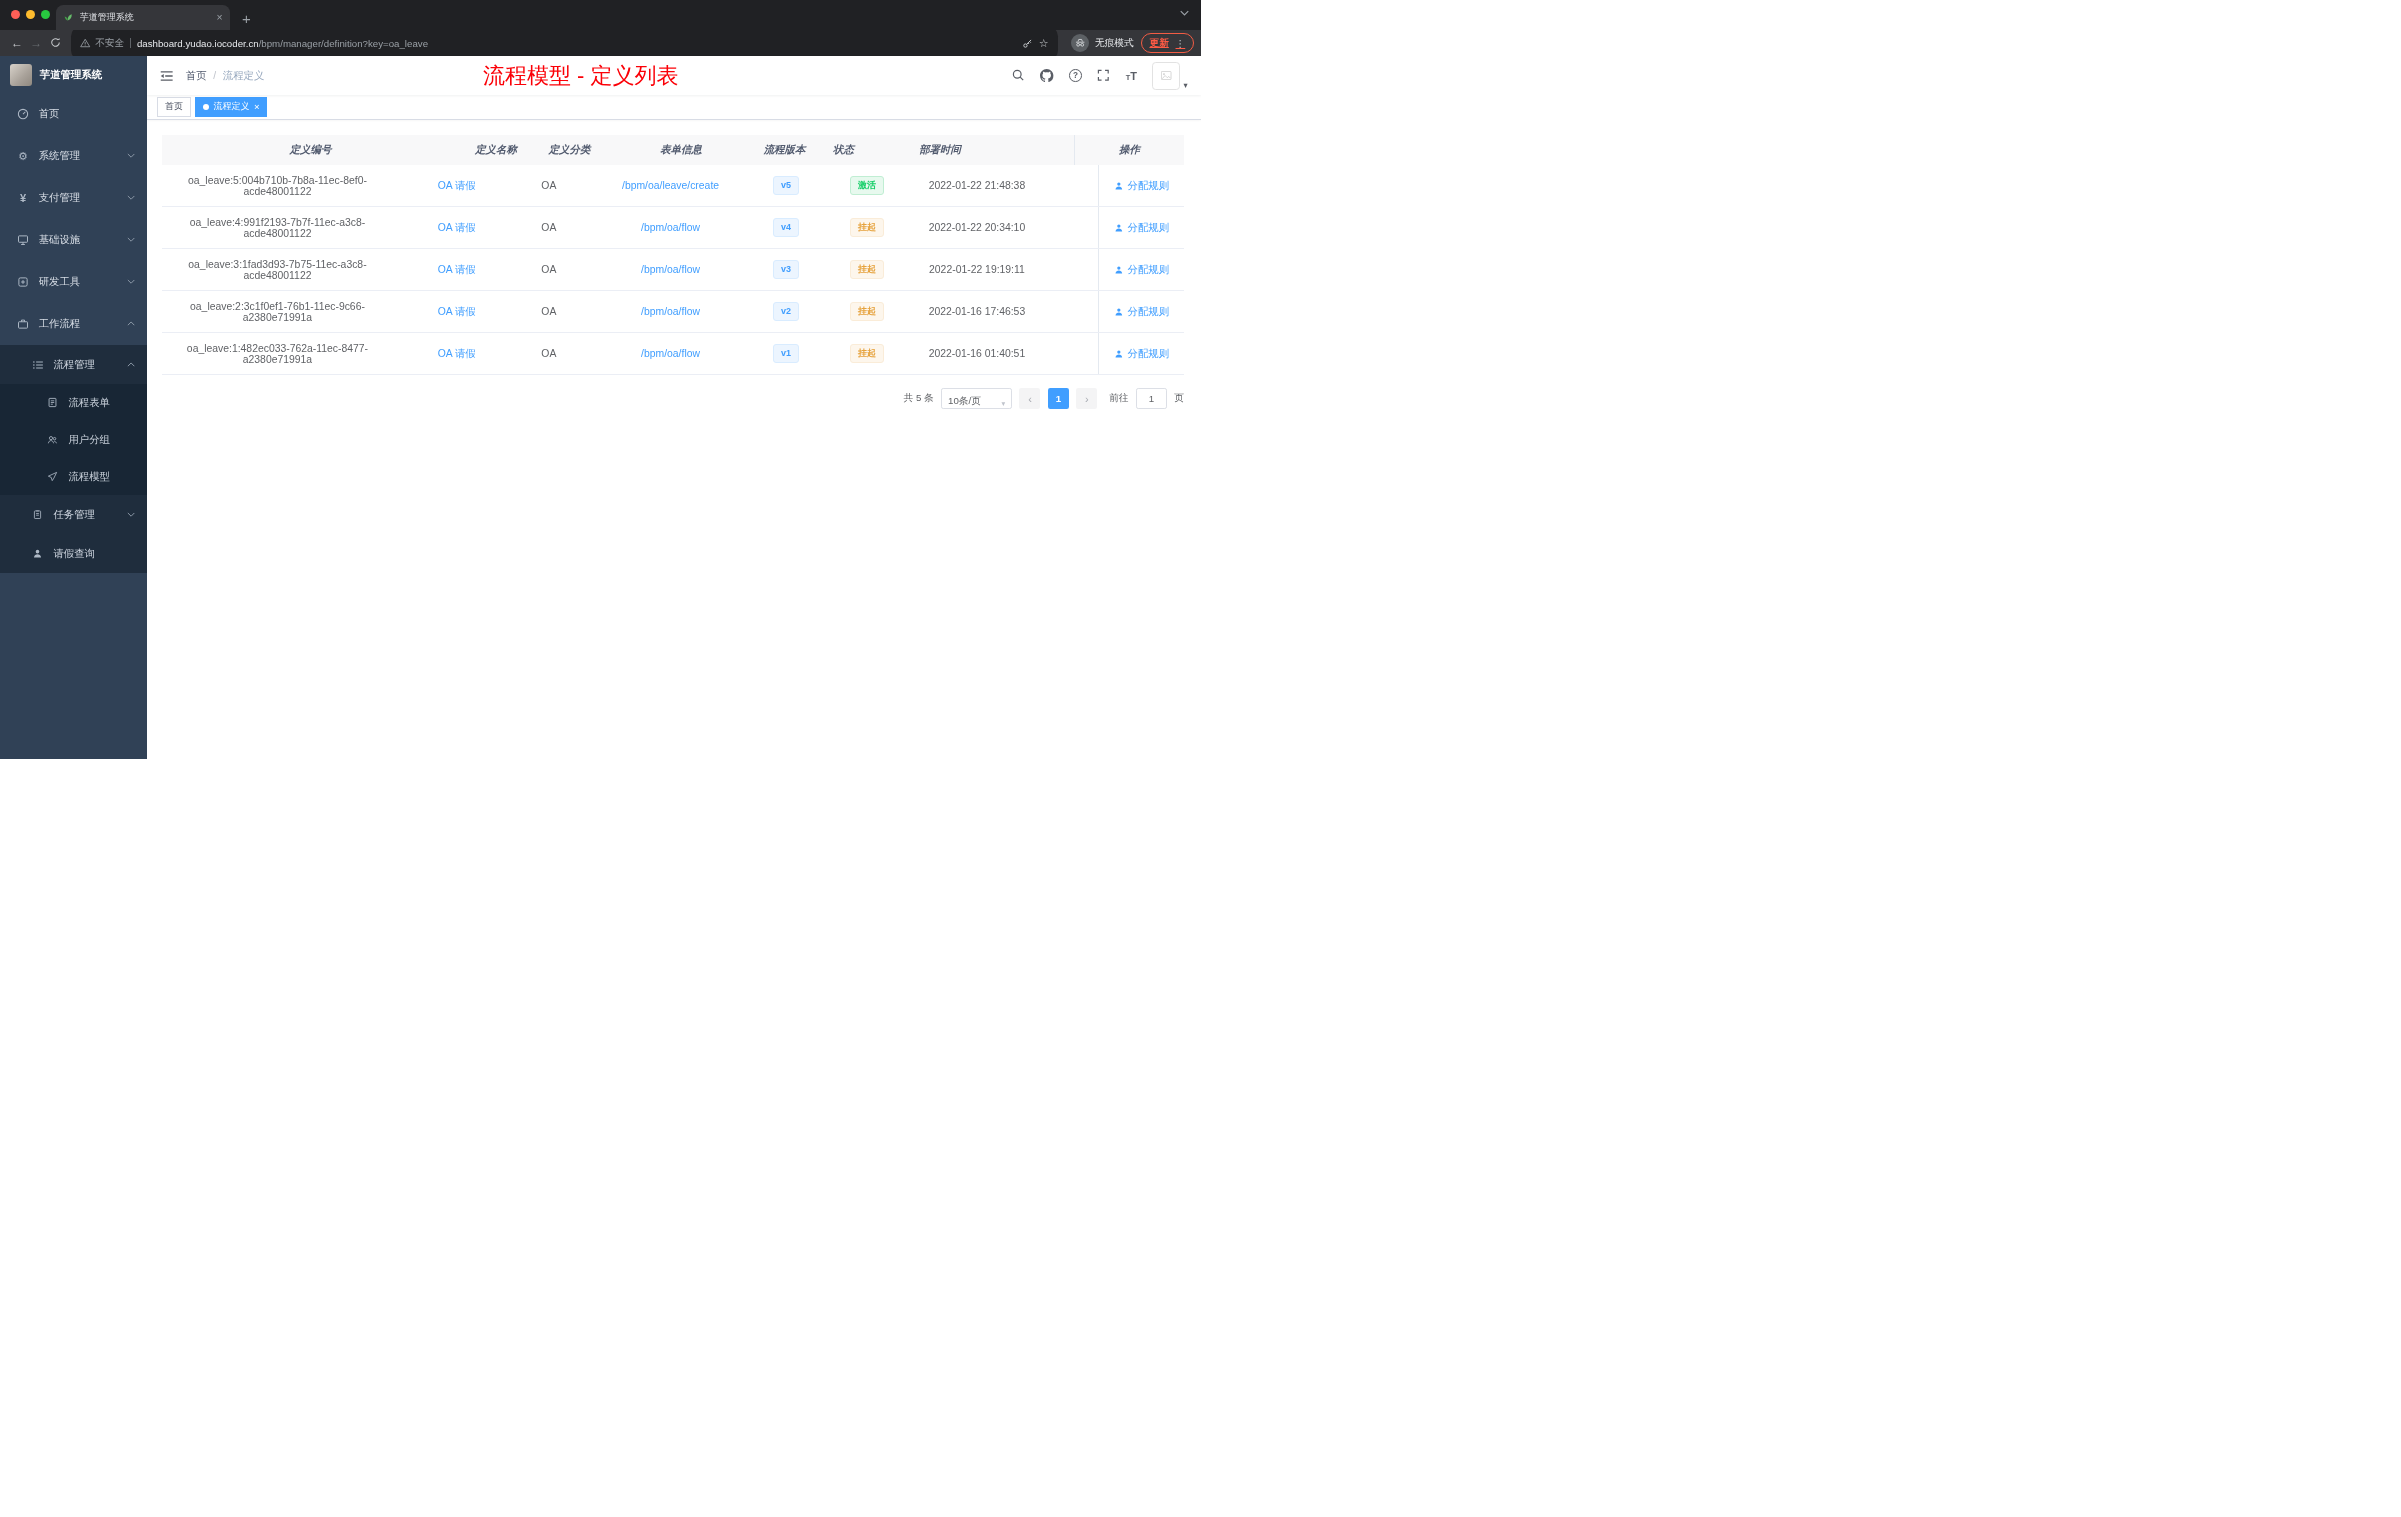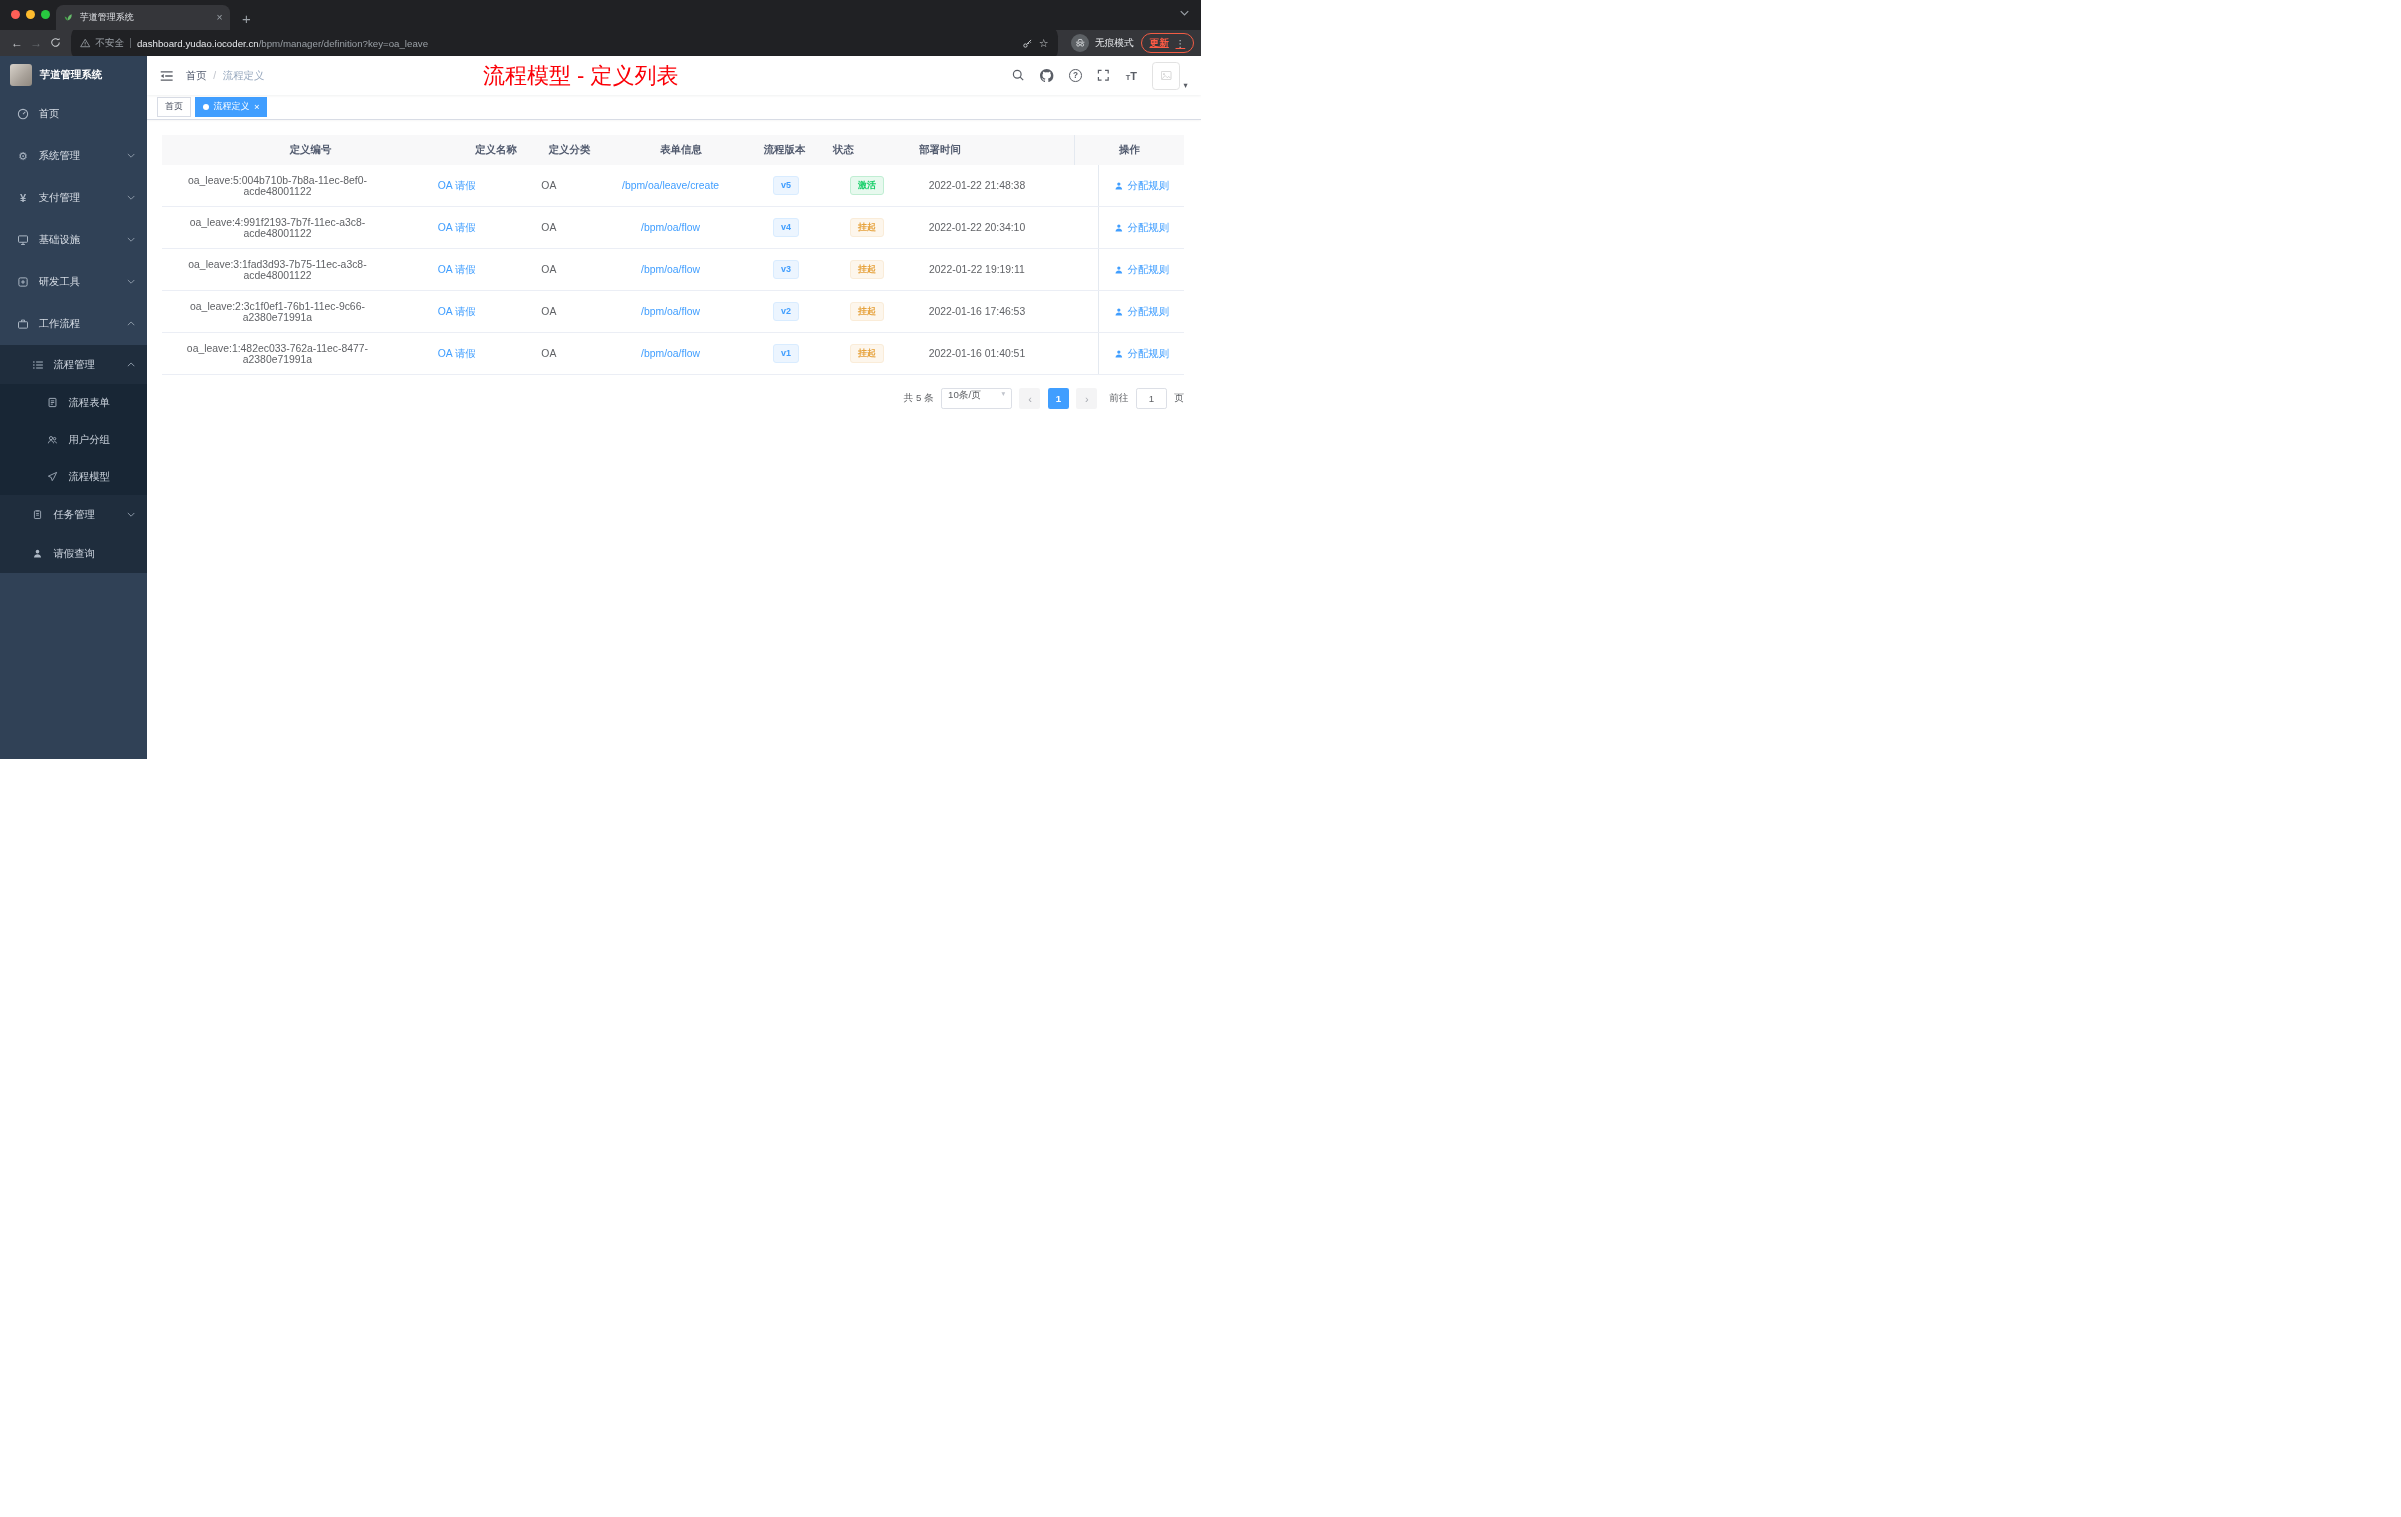--- a/index.html
+++ b/index.html
@@ -82,37 +82,37 @@
     box-shadow:0 0.7px 2.2px 0 rgba(0,0,0,.06); display:flex; align-items:center; gap:4.5px;
     padding:0 10.4px; position:relative; z-index:1; }
   .tag-item { height:19.3px; display:flex; align-items:center; gap:4.5px; padding:0 6.7px;
     border:0.7px solid #d8dce5; background:#fff; color:#495060; font-size:9px; cursor:pointer; }
   .tag-item.active { background:var(--accent,#409eff); border-color:var(--accent,#409eff); color:#fff; }
   .tag-dot { width:6px; height:6px; border-radius:50%; background:#fff; }
   .tag-x { font-size:9.7px; }
 
   .content { padding:15px; flex:1; }
   .dtable { width:1022px; font-size:10.4px; color:#606266; }
-  .thead { display:flex; background:#f8f8f9; height:30px; font-weight:bold; color:#515a6e; }
+  .thead { display:flex; background:#f8f8f9; height:30px; font-weight:bold; color:#515a6e;font-style:italic; }
   .trow { display:flex; height:42px; border-bottom:0.7px solid #ebeef5;gap:35px; }
   .th,.td { display:flex; align-items:center; justify-content:center; text-align:center; height:100%; }
   .c-id{width:297px}.c-name{width:74px}.c-cat{width:73px}.c-form{width:150px}
   .c-ver{width:57px}.c-status{width:61px}.c-time{width:132px}.c-fill{flex:1}
   .c-action{width:110px;border-left:0.7px solid #e4e9f0}
   .link { color:var(--accent,#409eff); cursor:pointer; }
   .pill { font-size:9px; line-height:1; padding:3.7px 6.7px; border-radius:3px; border:0.7px solid;font-weight:bold; }
   .pill-blue { background:#ecf5ff; border-color:#d9ecff; color:var(--accent,#409eff); }
   .pill-green { background:var(--success-bg,#e7f9ee); border-color:#c0eed3; color:var(--success,#13ce66); }
   .pill-orange { background:var(--warning-bg,#fdf6ec); border-color:#faecd8; color:var(--warning,#e6a23c); }
   .action-link { display:flex; align-items:center; gap:3.7px; color:var(--accent,#409eff); cursor:pointer; }
 
   .pagination { width:1022px; display:flex; align-items:center; justify-content:flex-end;
     gap:7.4px; margin-top:13.4px; font-size:9.7px; color:#606266; }
   .pg-select { width:71px; height:21px; border:0.7px solid #dcdfe6; border-radius:2.2px;
-    display:flex; align-items:flex-start; justify-content:space-between; padding:0 6px; cursor:pointer; }
+    display:flex; align-items:flex-end; justify-content:space-between; padding:0 6px; cursor:pointer; }
   .pg-caret { color:#c0c4cc; font-size:7.4px; }
   .pg-btn { width:21px; height:21px; background:#f4f4f5; border-radius:2.2px; display:flex;
     align-items:center; justify-content:center; color:#a8abb2; font-size:11px; cursor:pointer; }
   .pg-cur { background:var(--accent,#409eff); color:#fff; font-weight:bold; font-size:9.7px; }
   .pg-goto-input { width:31px; height:21px; border:0.7px solid #dcdfe6; border-radius:2.2px;
     text-align:center; font-size:9.7px; color:#606266; font-family:inherit; }
   svg { display:block; }
 </style>
 </head>
 <body>

